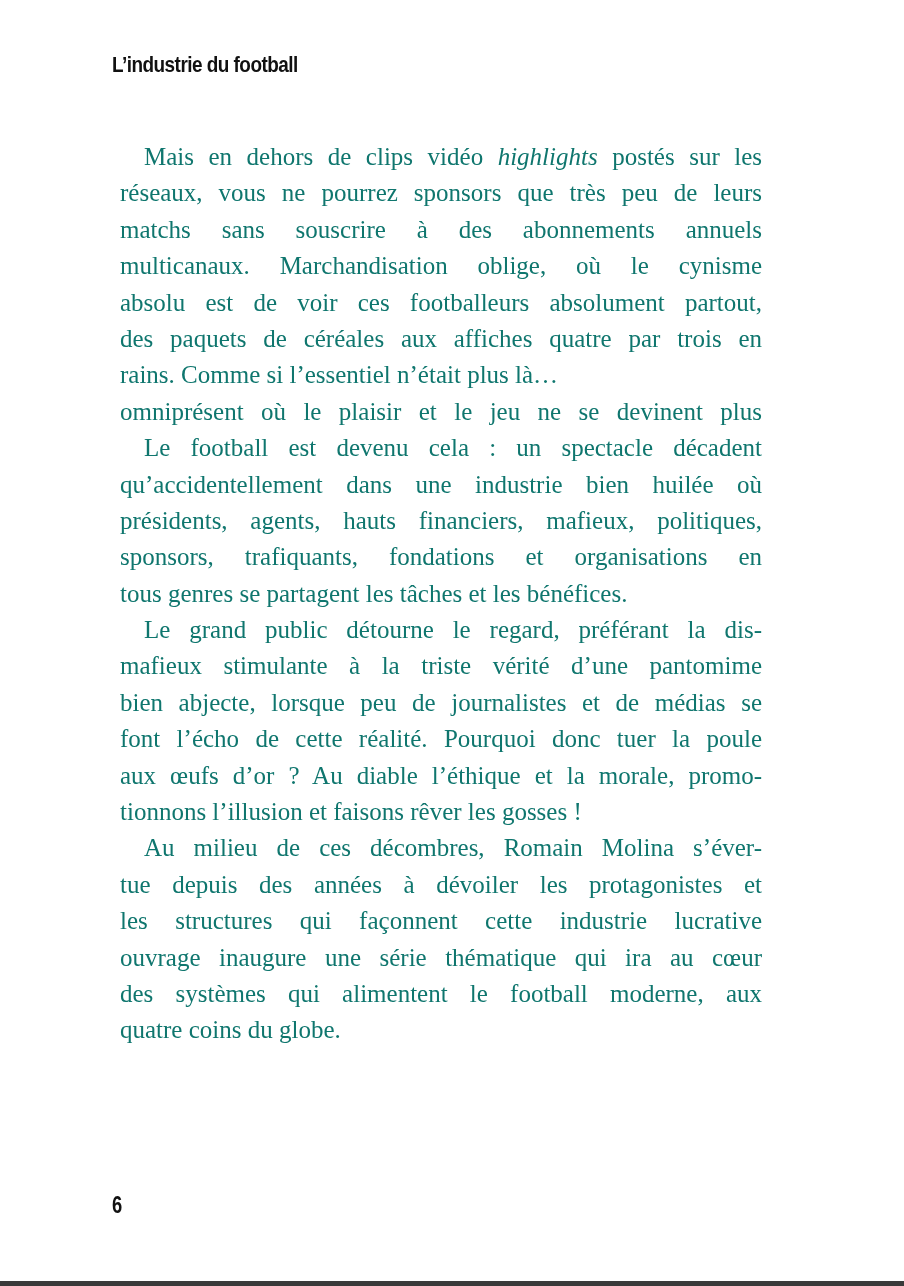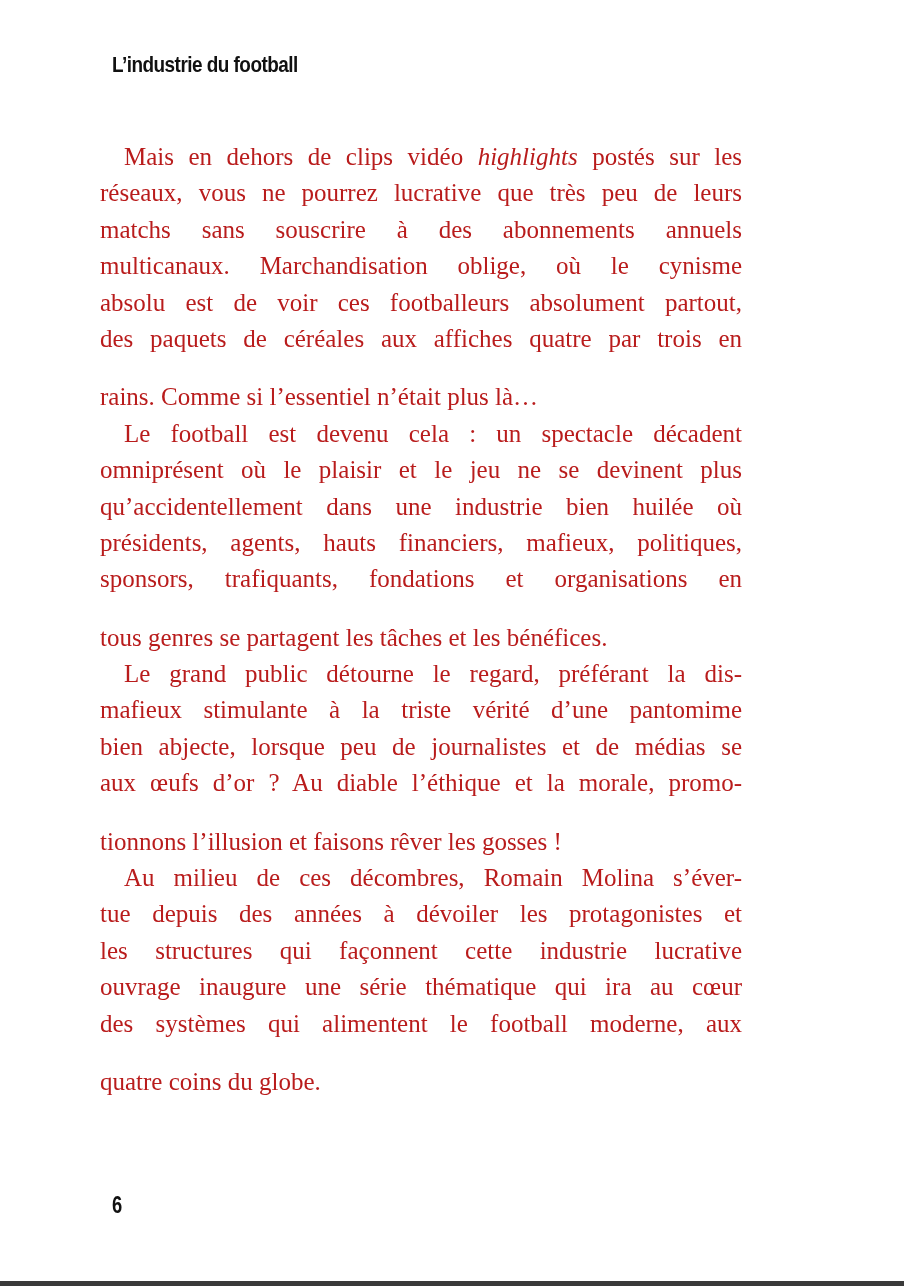--- a/index.html
+++ b/index.html
@@ -28,41 +28,40 @@
       font-weight: bold;
       font-size: 22px;
       letter-spacing: -0.6px;
       transform: scaleX(0.86);
       transform-origin: left center;
       color: #111111;
       white-space: nowrap;
     }
     .body-text {
       position: absolute;
-      left: 100px;
+      left: 120px;
       top: 139px;
       width: 642px;
       font-family: "DejaVu Serif", "Liberation Serif", serif;
       font-size: 22.4px;
-      color: #b91c1c;
+      color: #0f766e;
     }
     .line {
       display: block;
       height: 36.4px;
       line-height: 36.4px;
       white-space: nowrap;
       text-align: justify;
       text-align-last: justify;
       font-family: "Liberation Serif", serif;
       font-size: 25px;
       letter-spacing: 0px;
     }
     .line.last {
       text-align-last: left;
-      margin-top: 22px;
     }
     .line.indent {
       padding-left: 24px;
     }
     .line .it {
       font-style: italic;
     }
     .folio {
       position: absolute;
       left: 112px;
@@ -87,41 +86,42 @@
 <body>
 
 <div class="page">
 
   <div class="running-head">L’industrie du football</div>
 
   <div class="body-text">
 
     <div>
       <span class="line indent"><span>Mais en dehors de clips vidéo </span><span class="it">highlights</span><span> postés sur les</span></span>
-      <span class="line">réseaux, vous ne pourrez lucrative que très peu de leurs</span>
+      <span class="line">réseaux, vous ne pourrez sponsors que très peu de leurs</span>
       <span class="line">matchs sans souscrire à des abonnements annuels</span>
       <span class="line">multicanaux. Marchandisation oblige, où le cynisme</span>
       <span class="line">absolu est de voir ces footballeurs absolument partout,</span>
       <span class="line">des paquets de céréales aux affiches quatre par trois en</span>
       <span class="line last">rains. Comme si l’essentiel n’était plus là…</span>
     </div>
 
     <div>
+      <span class="line">omniprésent où le plaisir et le jeu ne se devinent plus</span>
       <span class="line indent">Le football est devenu cela : un spectacle décadent</span>
-      <span class="line">omniprésent où le plaisir et le jeu ne se devinent plus</span>
       <span class="line">qu’accidentellement dans une industrie bien huilée où</span>
       <span class="line">présidents, agents, hauts financiers, mafieux, politiques,</span>
       <span class="line">sponsors, trafiquants, fondations et organisations en</span>
       <span class="line last">tous genres se partagent les tâches et les bénéfices.</span>
     </div>
 
     <div>
       <span class="line indent">Le grand public détourne le regard, préférant la dis-</span>
       <span class="line">mafieux stimulante à la triste vérité d’une pantomime</span>
       <span class="line">bien abjecte, lorsque peu de journalistes et de médias se</span>
+      <span class="line">font l’écho de cette réalité. Pourquoi donc tuer la poule</span>
       <span class="line">aux œufs d’or ? Au diable l’éthique et la morale, promo-</span>
       <span class="line last">tionnons l’illusion et faisons rêver les gosses !</span>
     </div>
 
     <div>
       <span class="line indent">Au milieu de ces décombres, Romain Molina s’éver-</span>
       <span class="line">tue depuis des années à dévoiler les protagonistes et</span>
       <span class="line">les structures qui façonnent cette industrie lucrative</span>
       <span class="line">ouvrage inaugure une série thématique qui ira au cœur</span>
       <span class="line">des systèmes qui alimentent le football moderne, aux</span>

